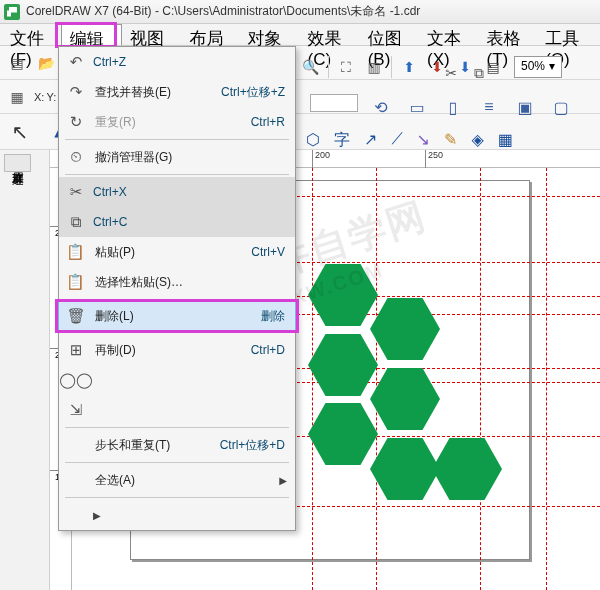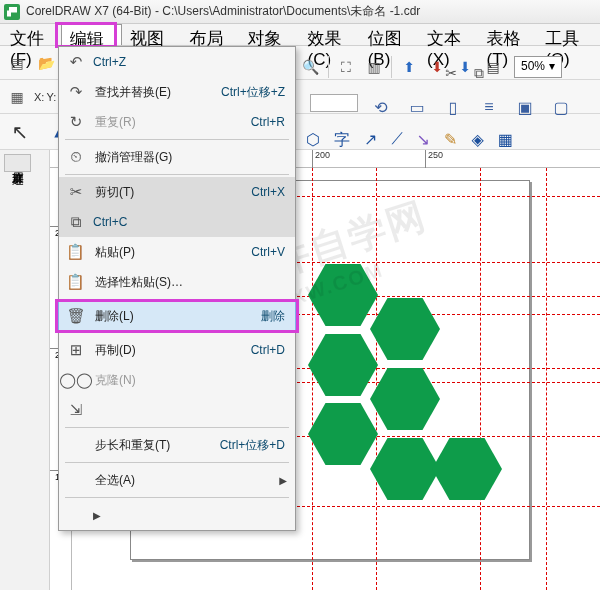--- a/index.html
+++ b/index.html
@@ -195,21 +195,20 @@
       <span class="dd-accel">Ctrl+R</span>
     </div>
     <div class="dd-sep"></div>
     <div class="dd-row">
       <span class="dd-icon">⏲</span>
       <span class="dd-label">撤消管理器(G)</span>
     </div>
     <div class="dd-sep"></div>
     <div class="dd-row dd-cut-copy">
       <span class="dd-icon">✂</span>
-      <span class="dd-label">剪切(T)</span>
       <span class="dd-accel">Ctrl+X</span>
     </div>
     <div class="dd-row dd-cut-copy">
       <span class="dd-icon">⧉</span>
       <span class="dd-accel">Ctrl+C</span>
     </div>
     <div class="dd-row">
       <span class="dd-icon">📋</span>
       <span class="dd-label">粘贴(P)</span>
       <span class="dd-accel">Ctrl+V</span>
@@ -225,21 +224,20 @@
       <span class="dd-accel">删除</span>
     </div>
     <div class="dd-sep"></div>
     <div class="dd-row">
       <span class="dd-icon">⊞</span>
       <span class="dd-label">再制(D)</span>
       <span class="dd-accel">Ctrl+D</span>
     </div>
     <div class="dd-row disabled">
       <span class="dd-icon">◯◯</span>
-      <span class="dd-label">克隆(N)</span>
     </div>
     <div class="dd-row">
       <span class="dd-icon">⇲</span>
     </div>
     <div class="dd-sep"></div>
     <div class="dd-row">
       <span class="dd-icon"></span>
       <span class="dd-label">步长和重复(T)</span>
       <span class="dd-accel">Ctrl+位移+D</span>
     </div>

